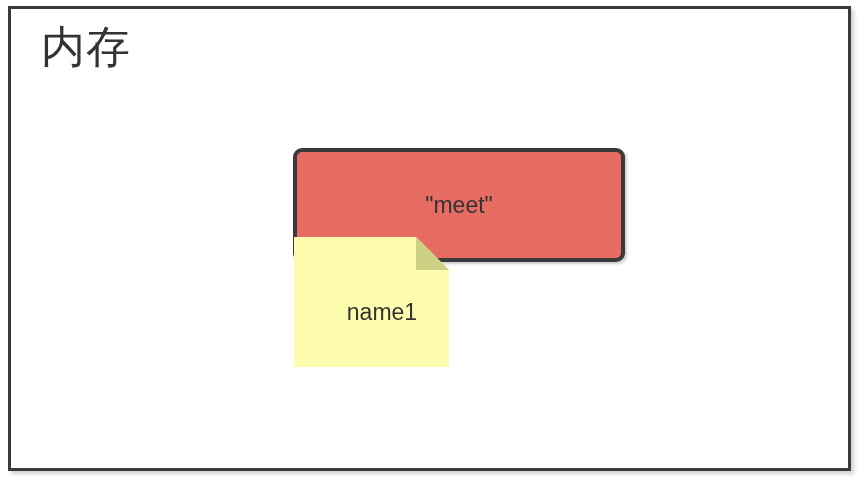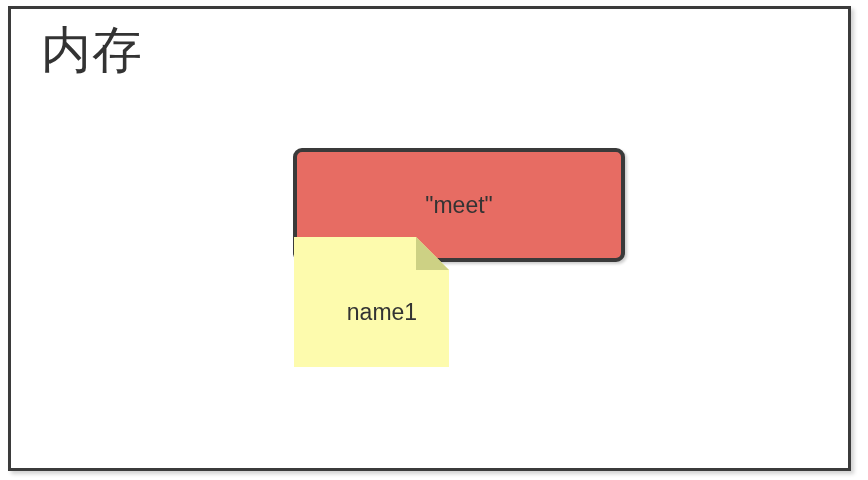--- a/index.html
+++ b/index.html
@@ -26,21 +26,21 @@
     border: 3px solid #3b3b3b;
     box-sizing: border-box;
     box-shadow: 3px 3px 4px rgba(0,0,0,0.18);
   }
 
   
   #frame-title {
     position: absolute;
     left: 30px;
     top: 14px;
-    font-size: 50px;
+    font-size: 44px;
     line-height: 1.1;
     color: #333333;
     letter-spacing: 1px;
     white-space: nowrap;
     font-family: "DejaVu Sans", "Liberation Sans", sans-serif;
   }
 
   
   #value-box {
     position: absolute;

